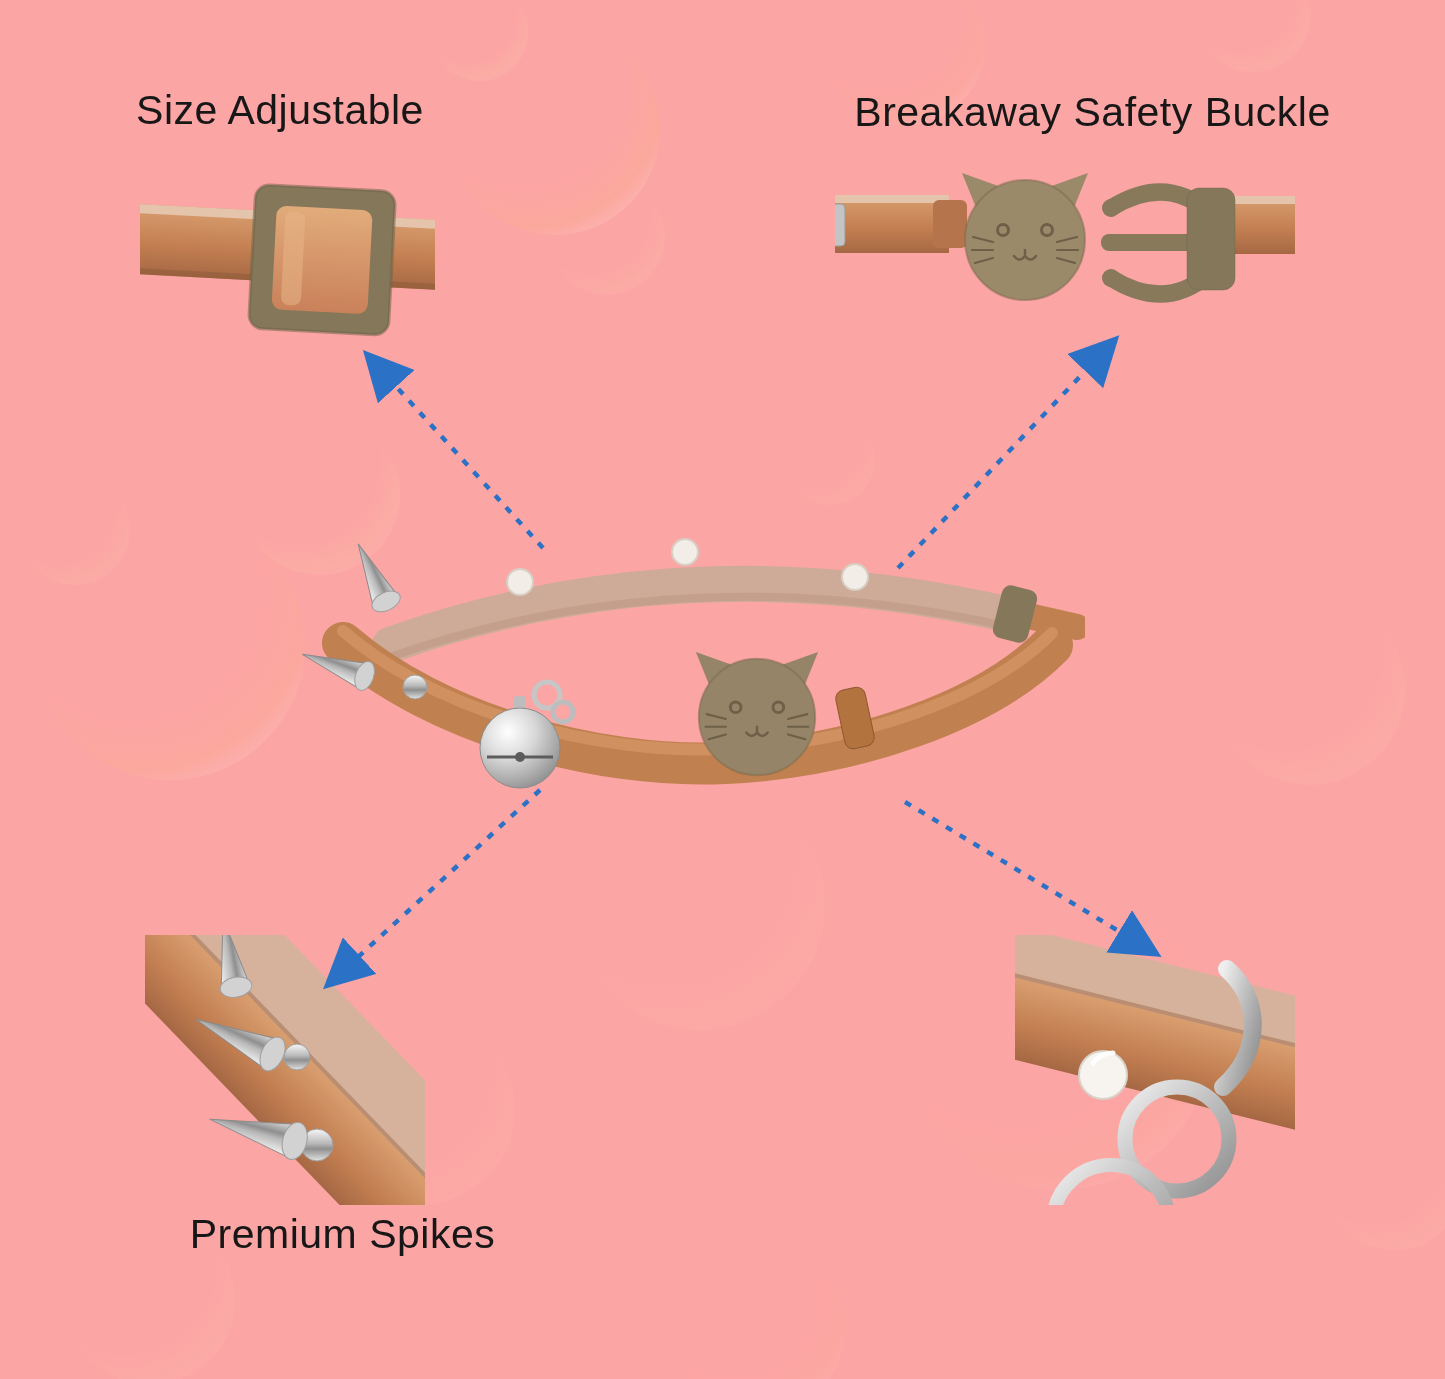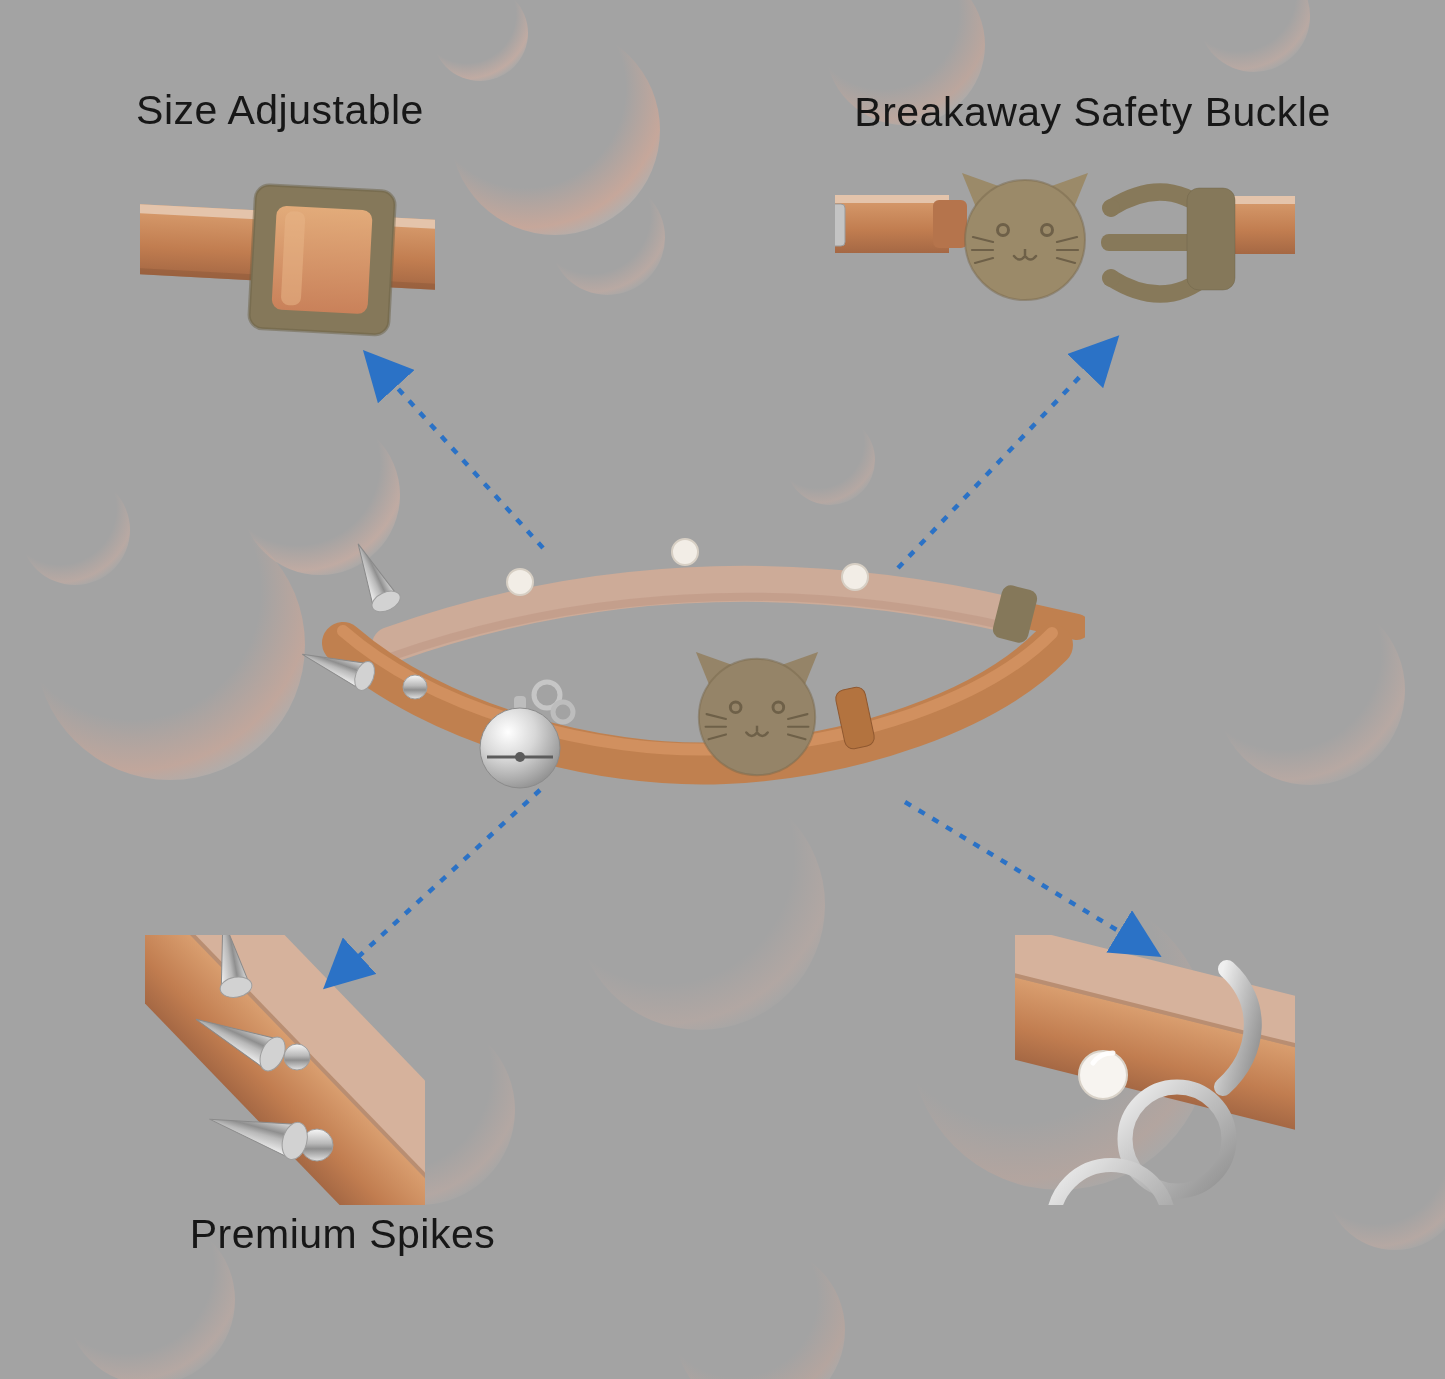--- a/index.html
+++ b/index.html
@@ -1,17 +1,17 @@
 <!DOCTYPE html>
 <html><head>
 <meta charset="utf-8">
 <style>
   html,body{margin:0;padding:0;background:#fff;}
   #canvas{
-    position:relative;width:1445px;height:1379px;background:#a3a3a3;
+    position:relative;width:1445px;height:1379px;background:#fca5a5;
     overflow:hidden;font-family:"Liberation Sans", sans-serif;
   }
   .label{
     position:absolute;font-size:41px;line-height:1.2;color:#171717;
     text-align:center;letter-spacing:0.5px;
   }
   .detail{position:absolute;}
   .bubble{
     position:absolute;border-radius:50%;
     background:radial-gradient(circle at 36% 30%,

